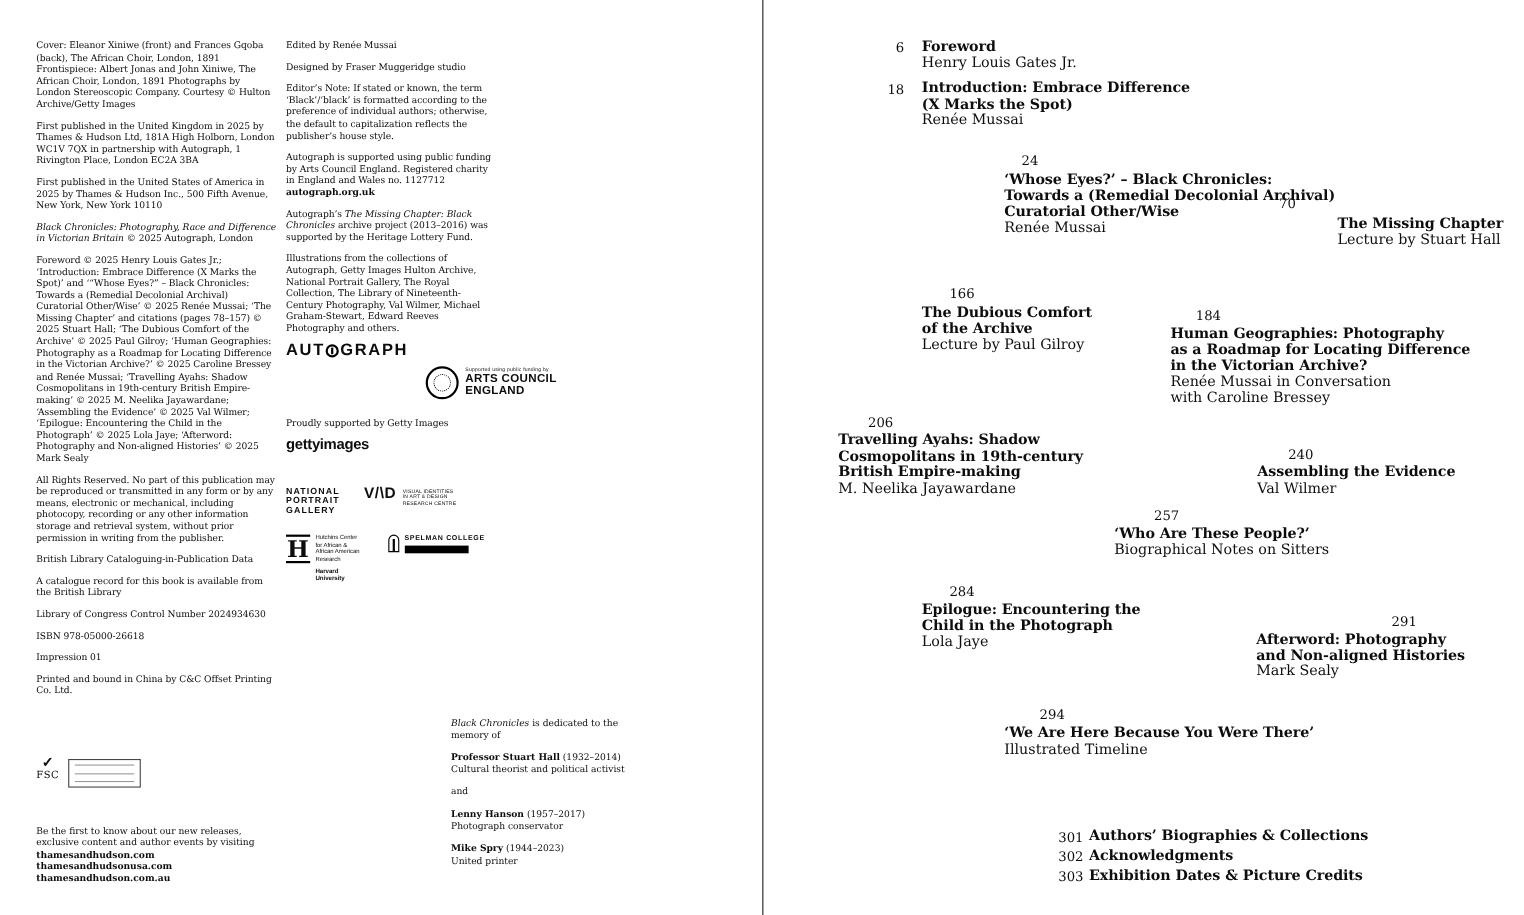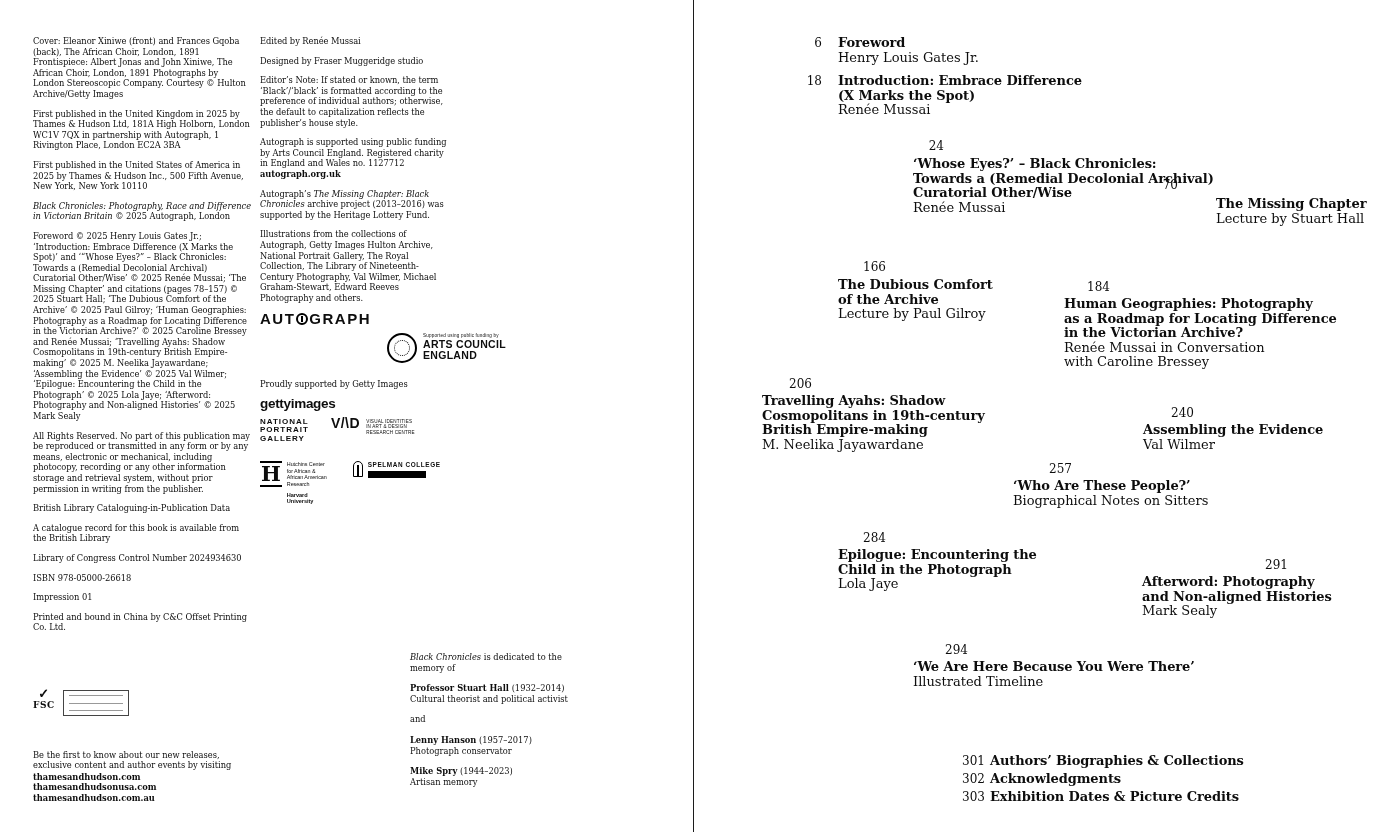--- a/index.html
+++ b/index.html
@@ -30,21 +30,21 @@
   .logo-o { display:inline-block; width:12px; height:12px; border:2px solid #000; border-radius:50%; position:relative; margin:0 1px; }
   .logo-o::after { content:""; position:absolute; left:50%; top:1px; bottom:1px; width:2px; background:#000; transform:translateX(-50%); }
   .ace-logo { display:flex; align-items:flex-start; margin-left:16px;margin-top:20px; }
   .ace-roundel { width:30px; height:30px; border:2px solid #000; border-radius:50%; flex:0 0 auto; position:relative; }
   .ace-roundel::after { content:""; position:absolute; inset:5px; border:1px dotted #000; border-radius:50%; }
   .ace-textblock { margin-left:6px; font-family:"Liberation Sans", sans-serif; }
   .ace-tagline { font-size:4.6px; line-height:6px; letter-spacing:0.2px; }
   .ace-name { font-weight:bold; font-size:10.5px; line-height:11px; letter-spacing:0.3px; }
   .proudly { margin-top:16px; }
   .getty-logo { font-family:"Liberation Sans", sans-serif; font-weight:bold; font-size:13.5px; letter-spacing:-0.3px; margin-top:4px; }
-  .row2 { margin-top:8px; }
+  .row2 { margin-top:33px; }
   .npg-logo { font-family:"Liberation Sans", sans-serif; font-weight:bold; font-size:8px; line-height:8.6px; letter-spacing:1px; }
   .viad-logo { display:flex; align-items:flex-start; margin-left:22px; }
   .viad-mark { font-family:"Liberation Sans", sans-serif; font-weight:bold; font-size:14px; letter-spacing:0.5px; }
   .viad-lines { font-family:"Liberation Sans", sans-serif; font-size:4.6px; line-height:5.6px; margin-left:6px; margin-top:1px; letter-spacing:0.2px; }
   .row3 { margin-top:18px; }
   .hutchins-logo { display:flex; align-items:flex-start; }
   .hutchins-mark { font-size:21px; font-weight:bold; line-height:22px; border-top:2px solid #000; border-bottom:2px solid #000; padding:0 1px; }
   .hutchins-lines { font-family:"Liberation Sans", sans-serif; font-size:5.4px; line-height:6.4px; margin-left:5px; }
   .hutchins-lines { font-weight:normal; }
   .harvard-lines { font-family:"Liberation Sans", sans-serif; font-weight:bold; font-size:5.6px; line-height:6.4px; margin-left:5px; margin-top:5px; }
@@ -52,21 +52,21 @@
   .spelman-icon { width:10px; height:16px; border:1.5px solid #000; border-top-left-radius:5px; border-top-right-radius:5px; position:relative; }
   .spelman-icon::after { content:""; position:absolute; left:3px; top:3px; bottom:0; width:2px; background:#000; }
   .spelman-text { margin-left:5px; }
   .spelman-name { font-family:"Liberation Sans", sans-serif; font-weight:bold; font-size:6.4px; letter-spacing:0.6px; line-height:8px; }
   .spelman-bar { width:58px; height:7px; background:#000; margin-top:2px; }
 
   
   .fsc { position:absolute; left:33px; top:688px; display:flex; align-items:flex-start; }
   .fsc-mark { display:flex; flex-direction:column; align-items:center; }
   .fsc-check { font-size:13px; line-height:12px; font-weight:bold; }
-  .fsc-label { font-weight:bold; font-size:9px; line-height:10px; letter-spacing:0.5px; }
+  .fsc-label { font-weight:normal; font-size:9px; line-height:10px; letter-spacing:0.5px; }
   .fsc-box { width:66px; height:26px; border:1px solid #444; margin-left:8px; margin-top:2px; padding:4px 5px; display:flex; flex-direction:column; justify-content:space-between; }
   .fsc-box i { display:block; height:1px; background:#999; }
 
   
   .dedication { position:absolute; left:410px; top:652px; width:172px; font-size:8.3px; line-height:10.6px; }
   .dedication p { margin-bottom:10px; }
   .ded-role { display:block; }
 
   
   .footer { position:absolute; left:33px; top:750px; width:214px; font-size:8.3px; line-height:10.4px; }
@@ -170,21 +170,21 @@
       <span><span class="bold">Professor Stuart Hall</span> <span>(1932–2014)</span></span>
       <span class="ded-role">Cultural theorist and political activist</span>
     </p>
     <p>and</p>
     <p>
       <span><span class="bold">Lenny Hanson</span> <span>(1957–2017)</span></span>
       <span class="ded-role">Photograph conservator</span>
     </p>
     <p>
       <span><span class="bold">Mike Spry</span> <span>(1944–2023)</span></span>
-      <span class="ded-role">Artisan memory</span>
+      <span class="ded-role">United printer</span>
     </p>
   </div>
 
   <div class="footer">
     <p>Be the first to know about our new releases, exclusive content and author events by visiting</p>
     <div class="footer-links">thamesandhudson.com<br>thamesandhudsonusa.com<br>thamesandhudson.com.au</div>
   </div>
 
 </div>
 

